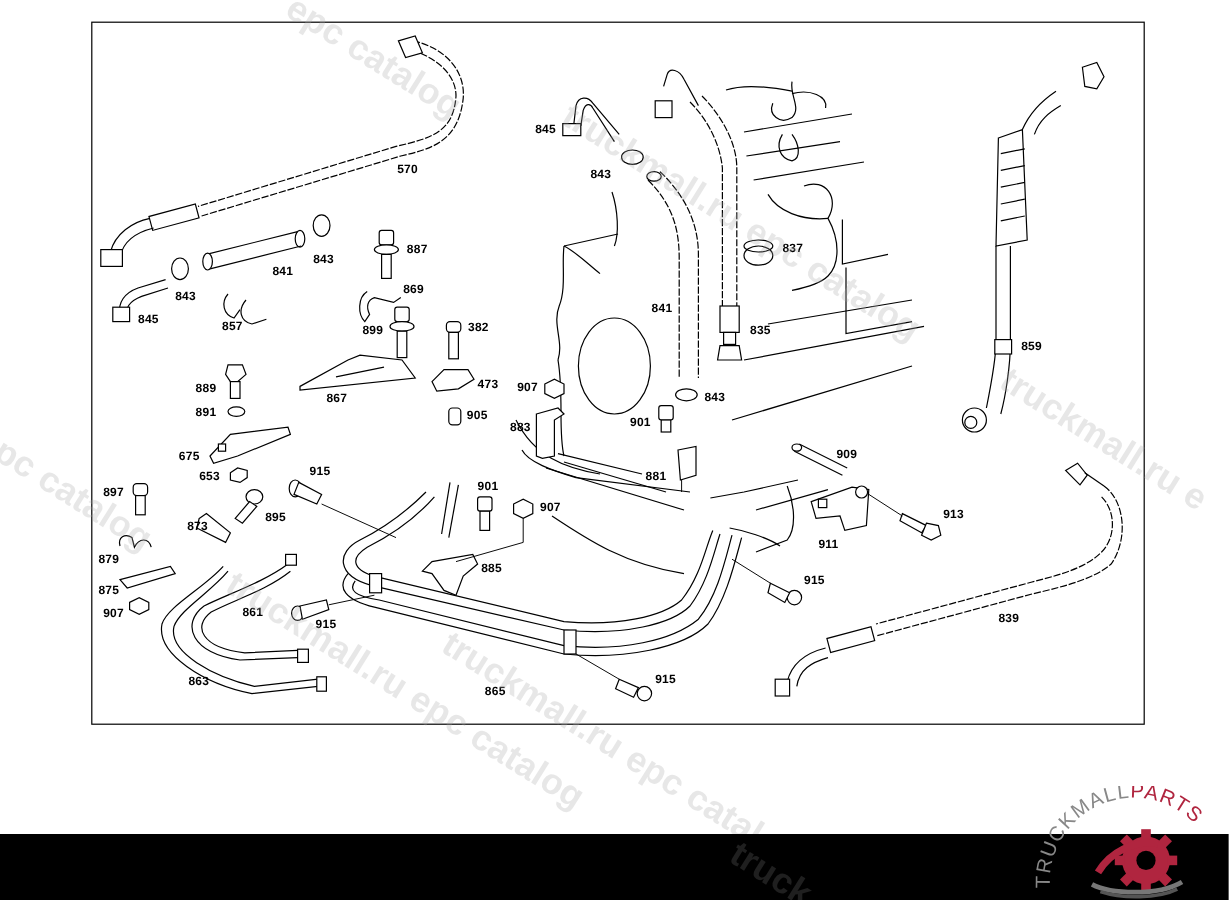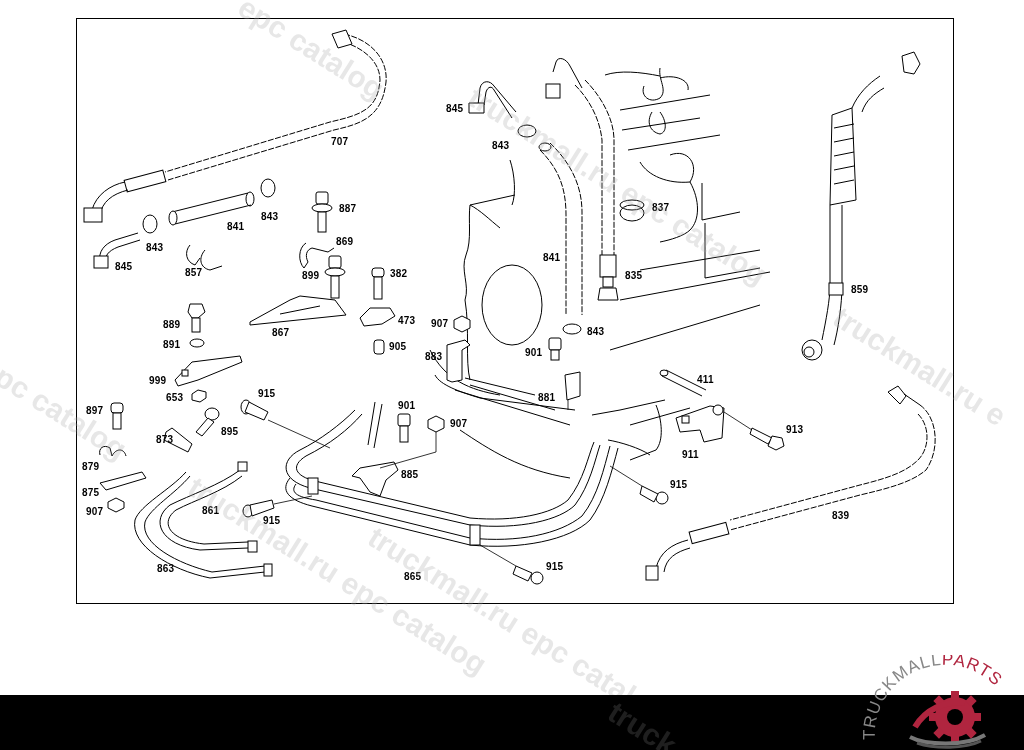--- a/index.html
+++ b/index.html
@@ -286,36 +286,36 @@
     <path class="ln" d="M904,394 L920,405"></path>
     <path class="lnd" d="M920,405 C938,418 940,450 926,470 C912,482 890,488 860,495 L730,530"></path>
     <path class="lnd" d="M918,414 C930,426 930,448 918,460 C906,472 888,478 860,485 L730,520"></path>
     <rect class="fillw" x="690" y="527" width="38" height="12" transform="rotate(-15 709 533)"></rect>
     <path class="ln" d="M688,540 C672,544 660,552 656,568"></path>
     <path class="ln" d="M690,548 C676,552 666,558 664,572"></path>
     <rect class="fillw" x="646" y="566" width="12" height="14"></rect>
   </g>
 </svg>
 
-<span class="callout" style="left:331px;top:137px">707</span>
+<span class="callout" style="left:331px;top:137px">570</span>
 <span class="callout" style="left:115px;top:262px">845</span>
 <span class="callout" style="left:146px;top:243px">843</span>
 <span class="callout" style="left:227px;top:222px">841</span>
 <span class="callout" style="left:261px;top:212px">843</span>
 <span class="callout" style="left:185px;top:268px">857</span>
 <span class="callout" style="left:339px;top:204px">887</span>
 <span class="callout" style="left:336px;top:237px">869</span>
 <span class="callout" style="left:302px;top:271px">899</span>
 <span class="callout" style="left:390px;top:269px">382</span>
 <span class="callout" style="left:272px;top:328px">867</span>
 <span class="callout" style="left:398px;top:316px">473</span>
 <span class="callout" style="left:389px;top:342px">905</span>
 <span class="callout" style="left:163px;top:320px">889</span>
 <span class="callout" style="left:163px;top:340px">891</span>
-<span class="callout" style="left:149px;top:376px">999</span>
+<span class="callout" style="left:149px;top:376px">675</span>
 <span class="callout" style="left:166px;top:393px">653</span>
 <span class="callout" style="left:86px;top:406px">897</span>
 <span class="callout" style="left:156px;top:435px">873</span>
 <span class="callout" style="left:221px;top:427px">895</span>
 <span class="callout" style="left:82px;top:462px">879</span>
 <span class="callout" style="left:82px;top:488px">875</span>
 <span class="callout" style="left:86px;top:507px">907</span>
 <span class="callout" style="left:202px;top:506px">861</span>
 <span class="callout" style="left:157px;top:564px">863</span>
 <span class="callout" style="left:258px;top:389px">915</span>
@@ -327,21 +327,21 @@
 <span class="callout" style="left:446px;top:104px">845</span>
 <span class="callout" style="left:492px;top:141px">843</span>
 <span class="callout" style="left:543px;top:253px">841</span>
 <span class="callout" style="left:625px;top:271px">835</span>
 <span class="callout" style="left:652px;top:203px">837</span>
 <span class="callout" style="left:431px;top:319px">907</span>
 <span class="callout" style="left:425px;top:352px">883</span>
 <span class="callout" style="left:587px;top:327px">843</span>
 <span class="callout" style="left:525px;top:348px">901</span>
 <span class="callout" style="left:538px;top:393px">881</span>
-<span class="callout" style="left:697px;top:375px">411</span>
+<span class="callout" style="left:697px;top:375px">909</span>
 <span class="callout" style="left:682px;top:450px">911</span>
 <span class="callout" style="left:786px;top:425px">913</span>
 <span class="callout" style="left:670px;top:480px">915</span>
 <span class="callout" style="left:546px;top:562px">915</span>
 <span class="callout" style="left:851px;top:285px">859</span>
 <span class="callout" style="left:832px;top:511px">839</span>
 
 <div class="wm" style="left:250px;top:-10px;transform:rotate(32deg)">epc catalog</div>
 <div class="wm" style="left:480px;top:80px;transform:rotate(32deg)">truckmall.ru epc catalog</div>
 <div class="wm" style="left:200px;top:470px;transform:rotate(32deg)">truckmall.ru epc catalog</div>

